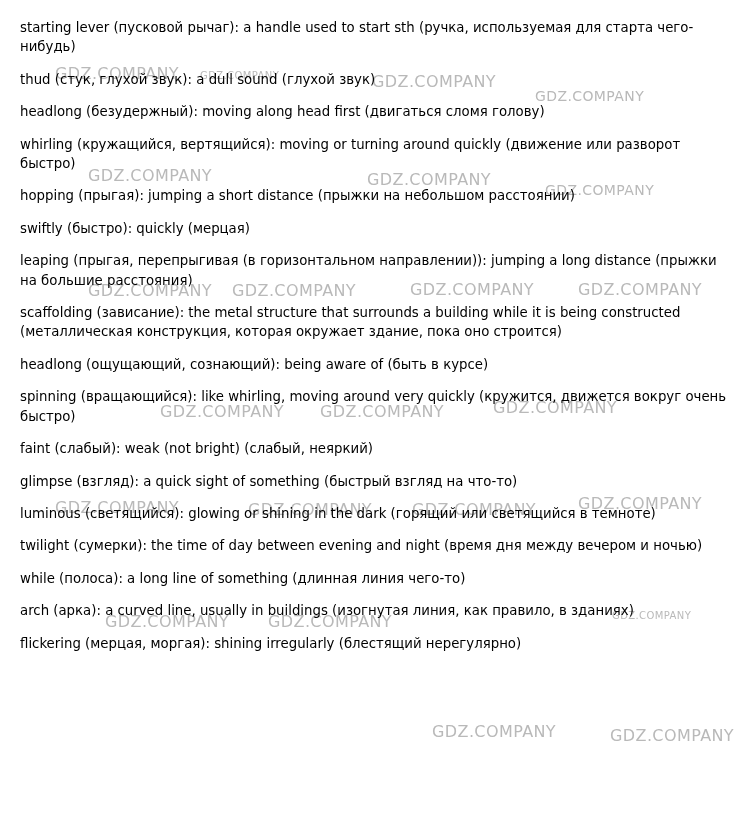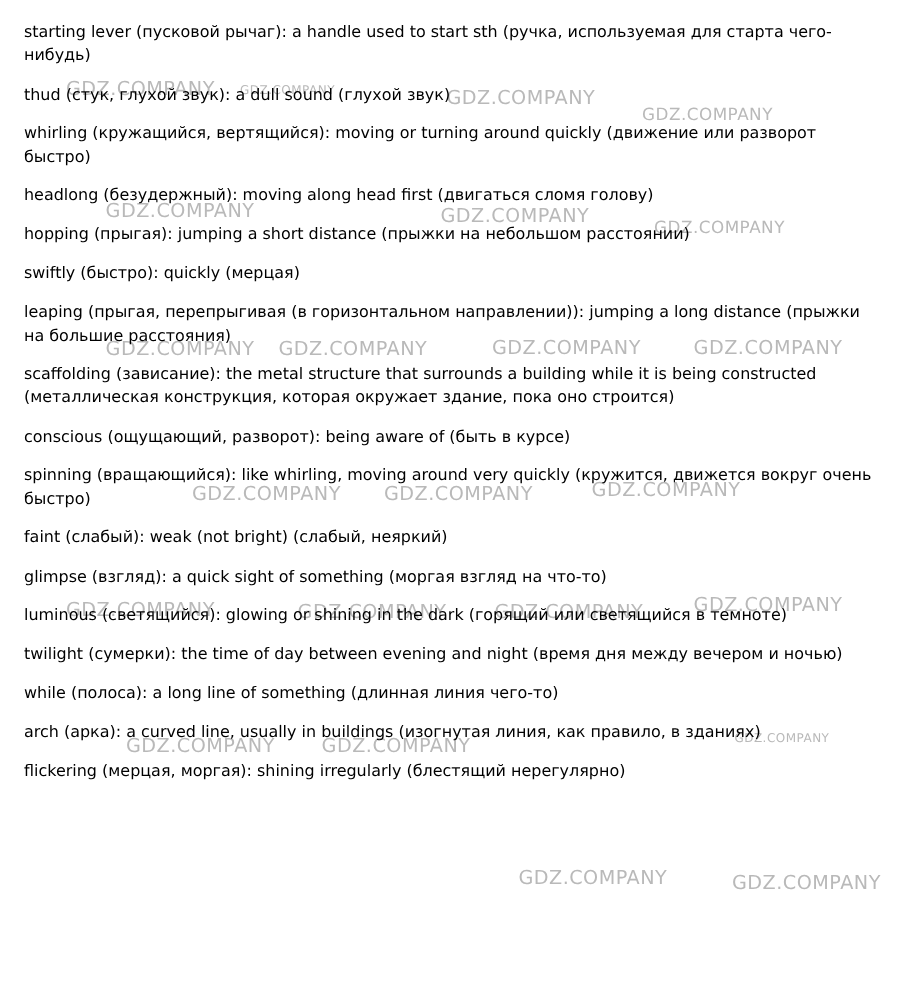--- a/index.html
+++ b/index.html
@@ -81,30 +81,30 @@
       <span class="wm" style="left: 105px; top: 612px; font-size: 16px; color: rgb(185, 185, 185);">GDZ.COMPANY</span>
       <span class="wm" style="left: 268px; top: 612px; font-size: 16px; color: rgb(185, 185, 185);">GDZ.COMPANY</span>
       <span class="wm" style="left: 612px; top: 610px; font-size: 10px; color: rgb(185, 185, 185);">GDZ.COMPANY</span>
       <span class="wm" style="left: 432px; top: 722px; font-size: 16px; color: rgb(185, 185, 185);">GDZ.COMPANY</span>
       <span class="wm" style="left: 610px; top: 726px; font-size: 16px; color: rgb(185, 185, 185);">GDZ.COMPANY</span>
     </div>
 
   <div id="entries">
       <p class="entry"><span class="term">starting lever (пусковой рычаг)</span><span class="def">: a handle used to start sth (ручка, используемая для старта чего-нибудь)</span></p>
       <p class="entry"><span class="term">thud (стук, глухой звук)</span><span class="def">: a dull sound (глухой звук)</span></p>
+      <p class="entry"><span class="term">headlong (безудержный)</span><span class="def">: moving along head first (двигаться сломя голову)</span></p>
       <p class="entry"><span class="term">whirling (кружащийся, вертящийся)</span><span class="def">: moving or turning around quickly (движение или разворот быстро)</span></p>
-      <p class="entry"><span class="term">headlong (безудержный)</span><span class="def">: moving along head first (двигаться сломя голову)</span></p>
       <p class="entry"><span class="term">hopping (прыгая)</span><span class="def">: jumping a short distance (прыжки на небольшом расстоянии)</span></p>
       <p class="entry"><span class="term">swiftly (быстро)</span><span class="def">: quickly (мерцая)</span></p>
       <p class="entry"><span class="term">leaping (прыгая, перепрыгивая (в горизонтальном направлении))</span><span class="def">: jumping a long distance (прыжки на большие расстояния)</span></p>
       <p class="entry"><span class="term">scaffolding (зависание)</span><span class="def">: the metal structure that surrounds a building while it is being constructed (металлическая конструкция, которая окружает здание, пока оно строится)</span></p>
-      <p class="entry"><span class="term">conscious (ощущающий, разворот)</span><span class="def">: being aware of (быть в курсе)</span></p>
+      <p class="entry"><span class="term">headlong (ощущающий, сознающий)</span><span class="def">: being aware of (быть в курсе)</span></p>
       <p class="entry"><span class="term">spinning (вращающийся)</span><span class="def">: like whirling, moving around very quickly (кружится, движется вокруг очень быстро)</span></p>
       <p class="entry"><span class="term">faint (слабый)</span><span class="def">: weak (not bright) (слабый, неяркий)</span></p>
-      <p class="entry"><span class="term">glimpse (взгляд)</span><span class="def">: a quick sight of something (моргая взгляд на что-то)</span></p>
+      <p class="entry"><span class="term">glimpse (взгляд)</span><span class="def">: a quick sight of something (быстрый взгляд на что-то)</span></p>
       <p class="entry"><span class="term">luminous (светящийся)</span><span class="def">: glowing or shining in the dark (горящий или светящийся в темноте)</span></p>
       <p class="entry"><span class="term">twilight (сумерки)</span><span class="def">: the time of day between evening and night (время дня между вечером и ночью)</span></p>
       <p class="entry"><span class="term">while (полоса)</span><span class="def">: a long line of something (длинная линия чего-то)</span></p>
       <p class="entry"><span class="term">arch (арка)</span><span class="def">: a curved line, usually in buildings (изогнутая линия, как правило, в зданиях)</span></p>
       <p class="entry"><span class="term">flickering (мерцая, моргая)</span><span class="def">: shining irregularly (блестящий нерегулярно)</span></p>
     </div>
 
 </div>
 
 </body></html>

